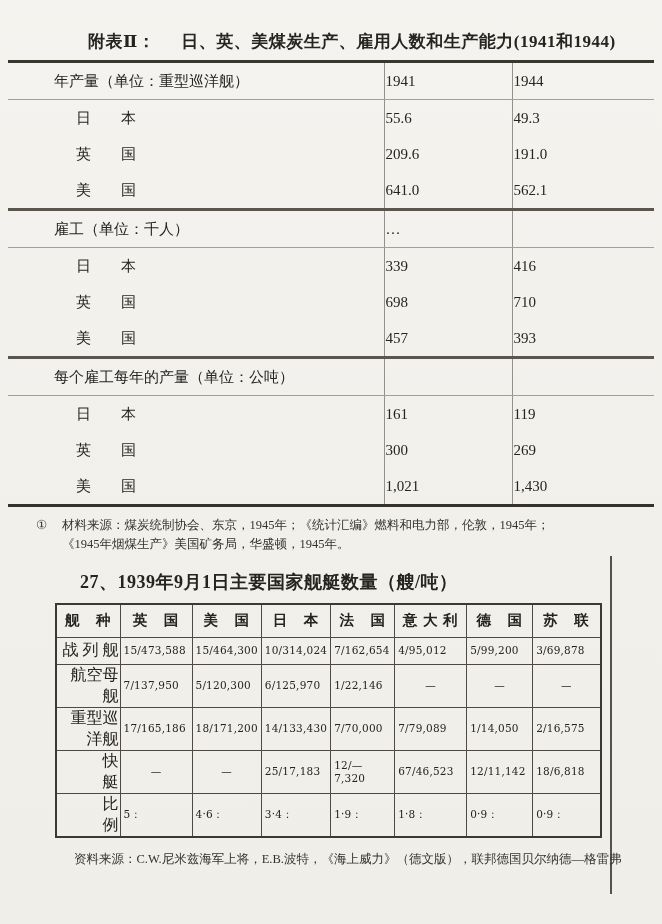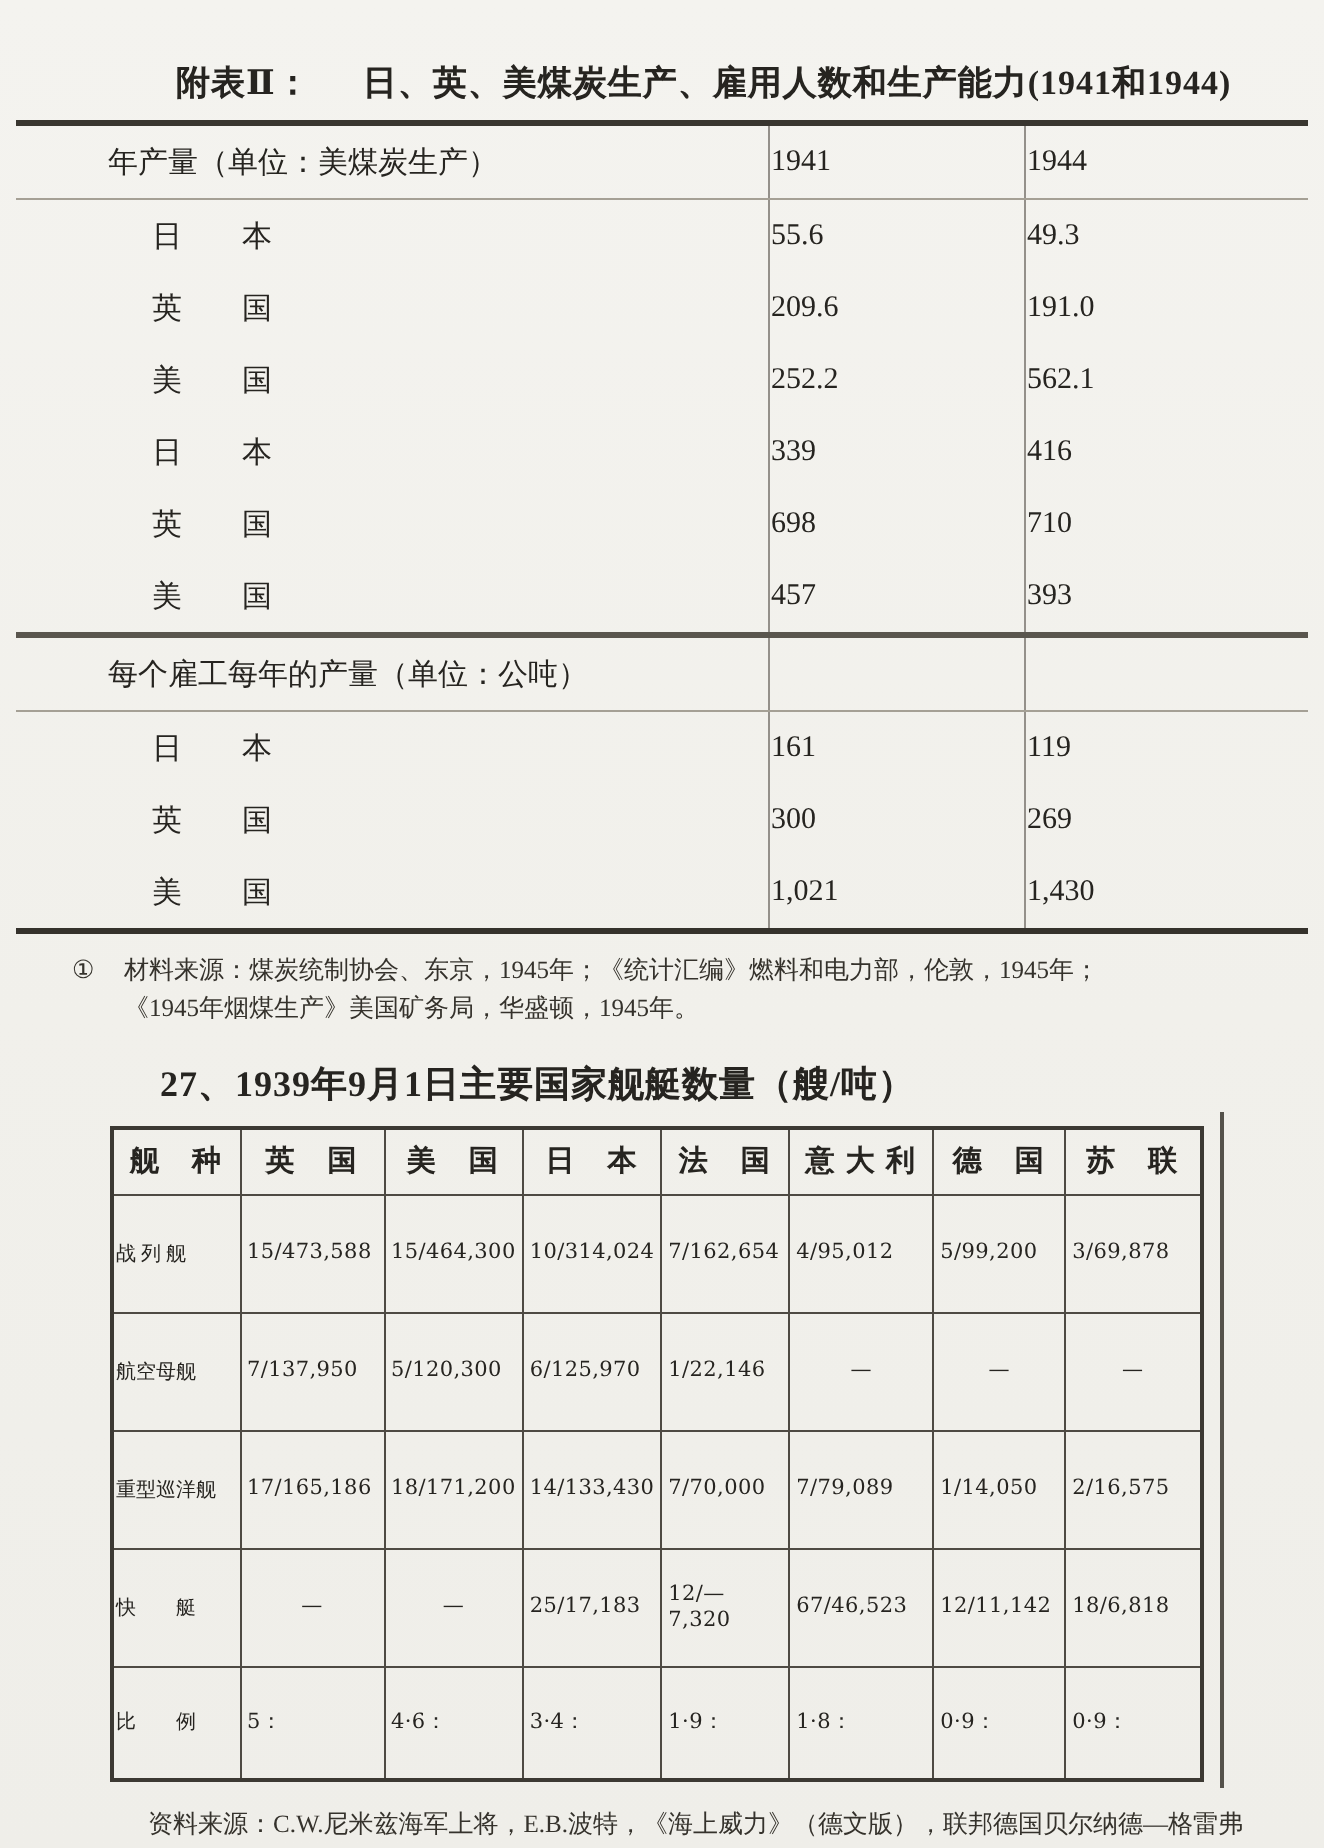--- a/index.html
+++ b/index.html
@@ -24,21 +24,21 @@
   .fn-marker{width:26px;flex:none;}
 
   
   .t2-title{margin:15px 0 0 80px;font-size:18px;font-weight:700;letter-spacing:.5px;}
   table.t2{border-collapse:collapse;table-layout:fixed;margin:9px 0 0 55px;border:2px solid #3c3933;}
   .t2 th,.t2 td{border:1px solid #4e4a43;overflow:hidden;}
   .t2 th{height:32px;font-size:14.5px;font-weight:700;text-align:center;letter-spacing:1px;padding:0 2px;}
   .t2 tr.r td{height:26px;}
   .t2 tr.total td{height:34px;}
   .t2 tr.ratio td{height:23px;}
-  .t2 .rowlbl{font-size:10px;text-align:left;padding:16px 1px;}
+  .t2 .rowlbl{font-size:16px;text-align:right;padding:0 1px;}
   .t2 .val{font-size:10.5px;font-family:"DejaVu Serif",serif;padding:0 3px;text-align:left;
            white-space:pre-line;line-height:1.25;letter-spacing:.2px;}
   .t2 .ctr{text-align:center;}
 
   .source{margin:11px 0 0 74px;font-size:12.5px;line-height:1.6;color:#35322c;}
 
   .page-edge-line{position:absolute;left:610px;top:556px;width:2px;height:338px;background:#39362f;opacity:.85;}
 </style>
 </head>
 <body>
@@ -50,40 +50,45 @@
   </div>
 
   <table class="t1">
     <colgroup>
         <col style="width:376px">
         <col style="width:128px">
         <col style="width:142px">
       </colgroup>
     <tbody>
       <tr class="sec">
-        <td class="lbl">年产量（单位：美煤炭生产）</td>
+        <td class="lbl">年产量（单位：重型巡洋舰）</td>
         <td class="num vline">1941</td>
         <td class="num vline">1944</td>
       </tr>
       <tr>
         <td class="lbl country">日　　本</td>
         <td class="num vline">55.6</td>
         <td class="num vline">49.3</td>
       </tr>
       <tr>
         <td class="lbl country">英　　国</td>
         <td class="num vline">209.6</td>
         <td class="num vline">191.0</td>
       </tr>
       <tr>
         <td class="lbl country">美　　国</td>
-        <td class="num vline">252.2</td>
+        <td class="num vline">641.0</td>
         <td class="num vline">562.1</td>
       </tr>
 
+      <tr class="sec thick">
+        <td class="lbl">雇工（单位：千人）</td>
+        <td class="num vline">…</td>
+        <td class="num vline"></td>
+      </tr>
       <tr>
         <td class="lbl country">日　　本</td>
         <td class="num vline">339</td>
         <td class="num vline">416</td>
       </tr>
       <tr>
         <td class="lbl country">英　　国</td>
         <td class="num vline">698</td>
         <td class="num vline">710</td>
       </tr>

